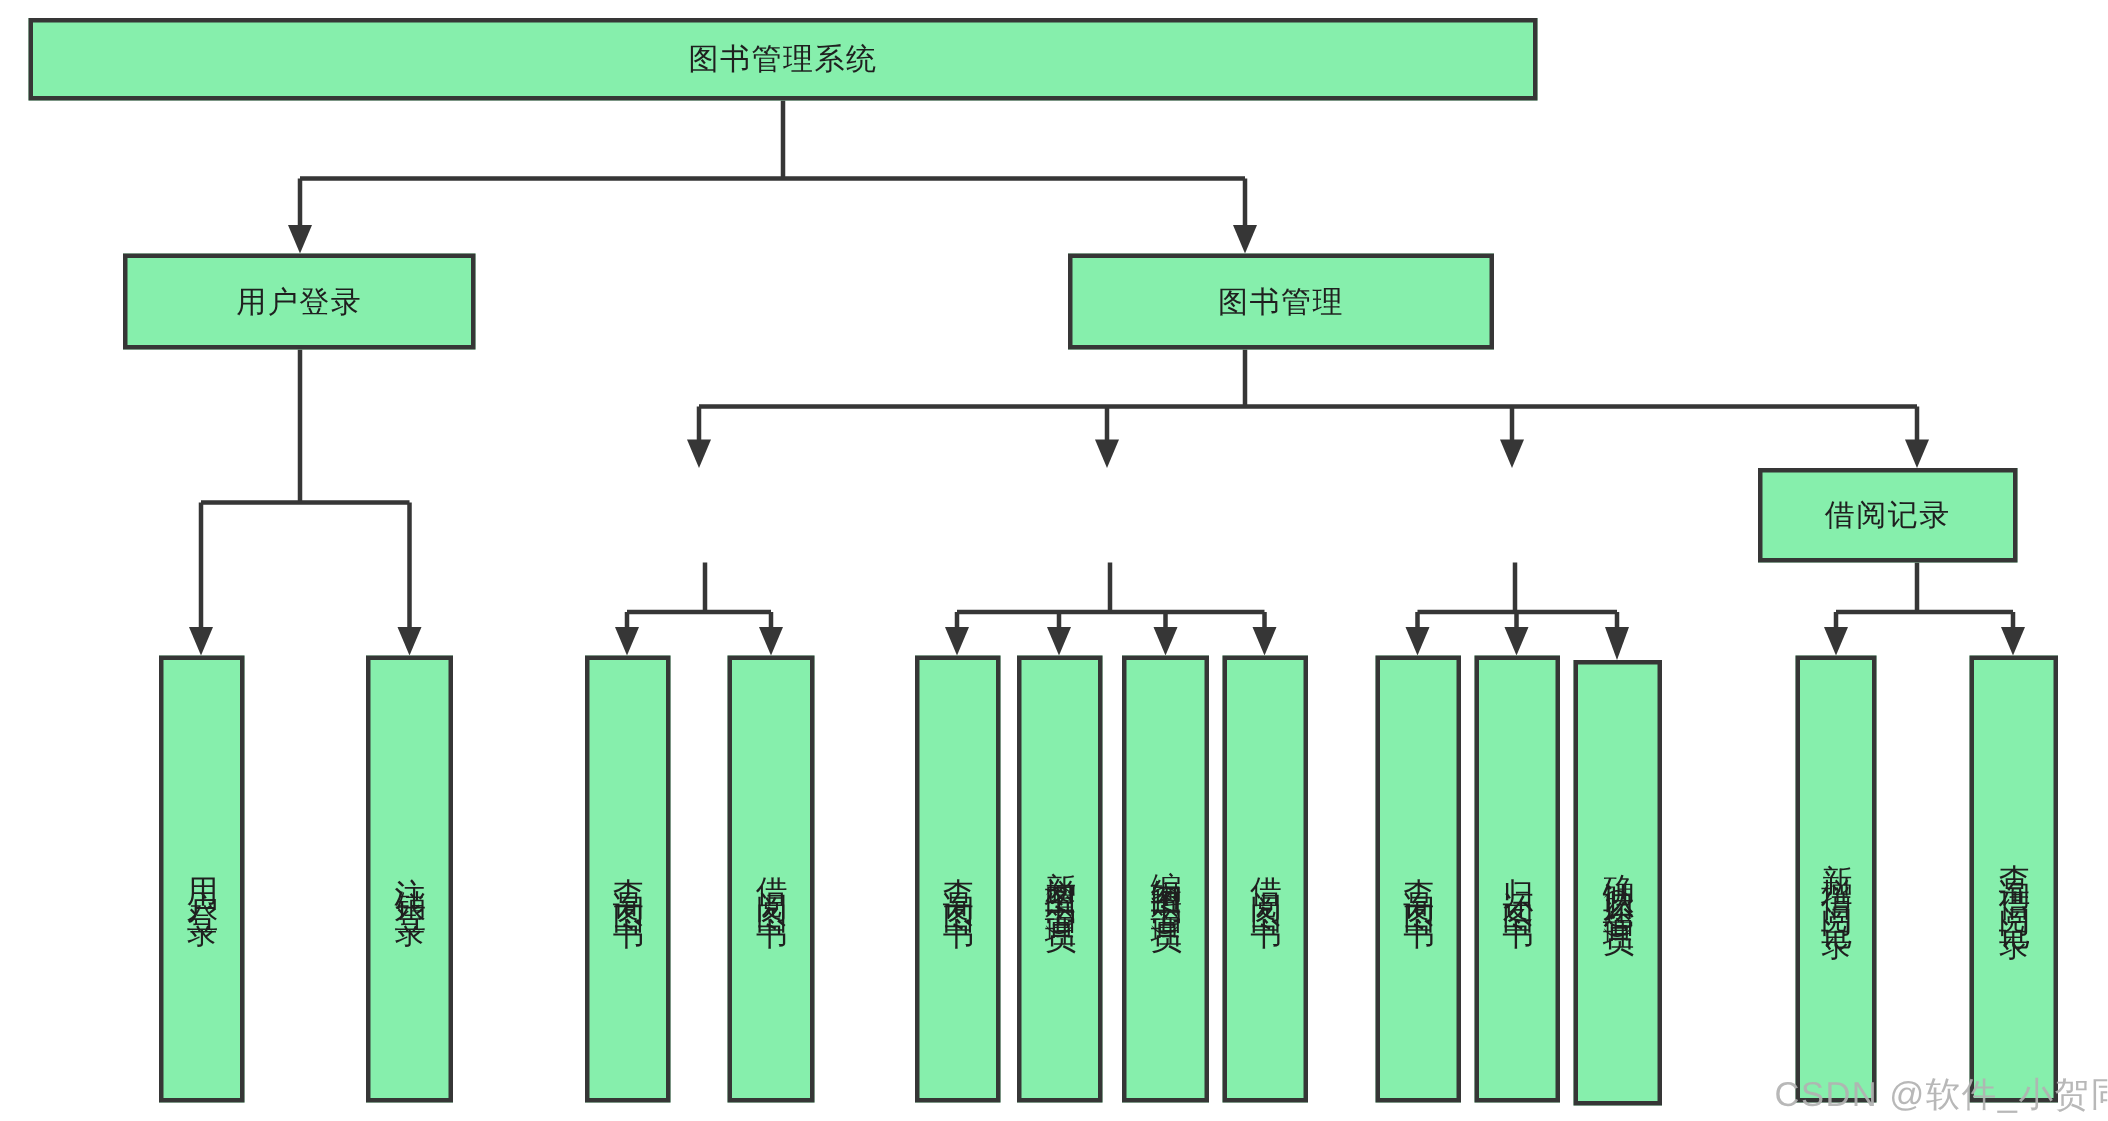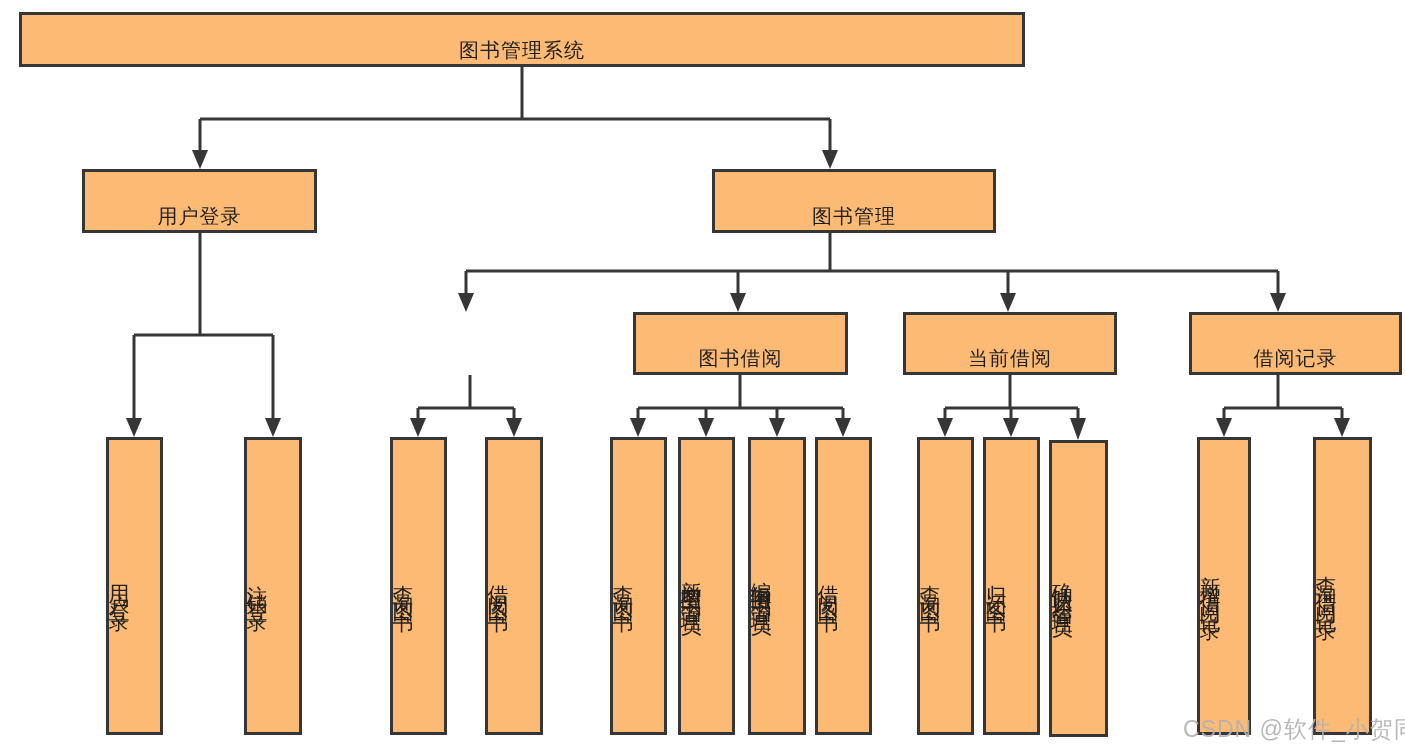--- a/index.html
+++ b/index.html
@@ -20,24 +20,24 @@
     left: 0;
     top: 0;
     width: 1405px;
     height: 747px;
     z-index: 1;
   }
   .box {
     position: absolute;
     box-sizing: border-box;
     border: 3px solid #363636;
-    background: #fdba74;
+    background: #86efac;
     color: #1f1f1f;
     display: flex;
-    align-items: flex-end;
+    align-items: center;
     justify-content: center;
     z-index: 2;
   }
   .hbox {
     font-size: 20px;
     letter-spacing: 1px;
   }
   .vbox {
     writing-mode: vertical-rl;
     text-orientation: mixed;
@@ -51,21 +51,21 @@
     letter-spacing: 5px;
     padding: 4px 0;
   }
   
   #node-root            { left: 19px;   top: 12px;  width: 1006px; height: 55px; }
   #node-user-login      { left: 82px;   top: 169px; width: 235px;  height: 64px; }
   #node-book-management { left: 712px;  top: 169px; width: 284px;  height: 64px; }
   #node-new-book        { left: 363px;  top: 312px; width: 215px;  height: 63px; }
   #node-book-borrow     { left: 633px;  top: 312px; width: 215px;  height: 63px; }
   #node-current-borrow  { left: 903px;  top: 312px; width: 214px;  height: 63px; }
-  #node-borrow-record   { left: 1172px; top: 312px; width: 213px;  height: 63px; margin-left: 17px; }
+  #node-borrow-record   { left: 1172px; top: 312px; width: 173px;  height: 63px; }
   
   #leaf-a1 { left: 106px;  width: 57px; }
   #leaf-a2 { left: 244px;  width: 58px; }
   #leaf-b1 { left: 390px;  width: 57px; }
   #leaf-b2 { left: 485px;  width: 58px; }
   #leaf-c1 { left: 610px;  width: 57px; }
   #leaf-c2 { left: 678px;  width: 57px; }
   #leaf-c3 { left: 748px;  width: 58px; }
   #leaf-c4 { left: 815px;  width: 57px; }
   #leaf-d1 { left: 917px;  width: 57px; }
@@ -133,26 +133,20 @@
     <span>图书管理系统</span>
   </div>
 
   <div class="box hbox" id="node-user-login">
     <span>用户登录</span>
   </div>
   <div class="box hbox" id="node-book-management">
     <span>图书管理</span>
   </div>
 
-  <div class="box hbox" id="node-book-borrow">
-    <span>图书借阅</span>
-  </div>
-  <div class="box hbox" id="node-current-borrow">
-    <span>当前借阅</span>
-  </div>
   <div class="box hbox" id="node-borrow-record">
     <span>借阅记录</span>
   </div>
 
   <div class="box vbox" id="leaf-a1">
     <span>用户登录</span>
   </div>
   <div class="box vbox" id="leaf-a2">
     <span>注销登录</span>
   </div>

